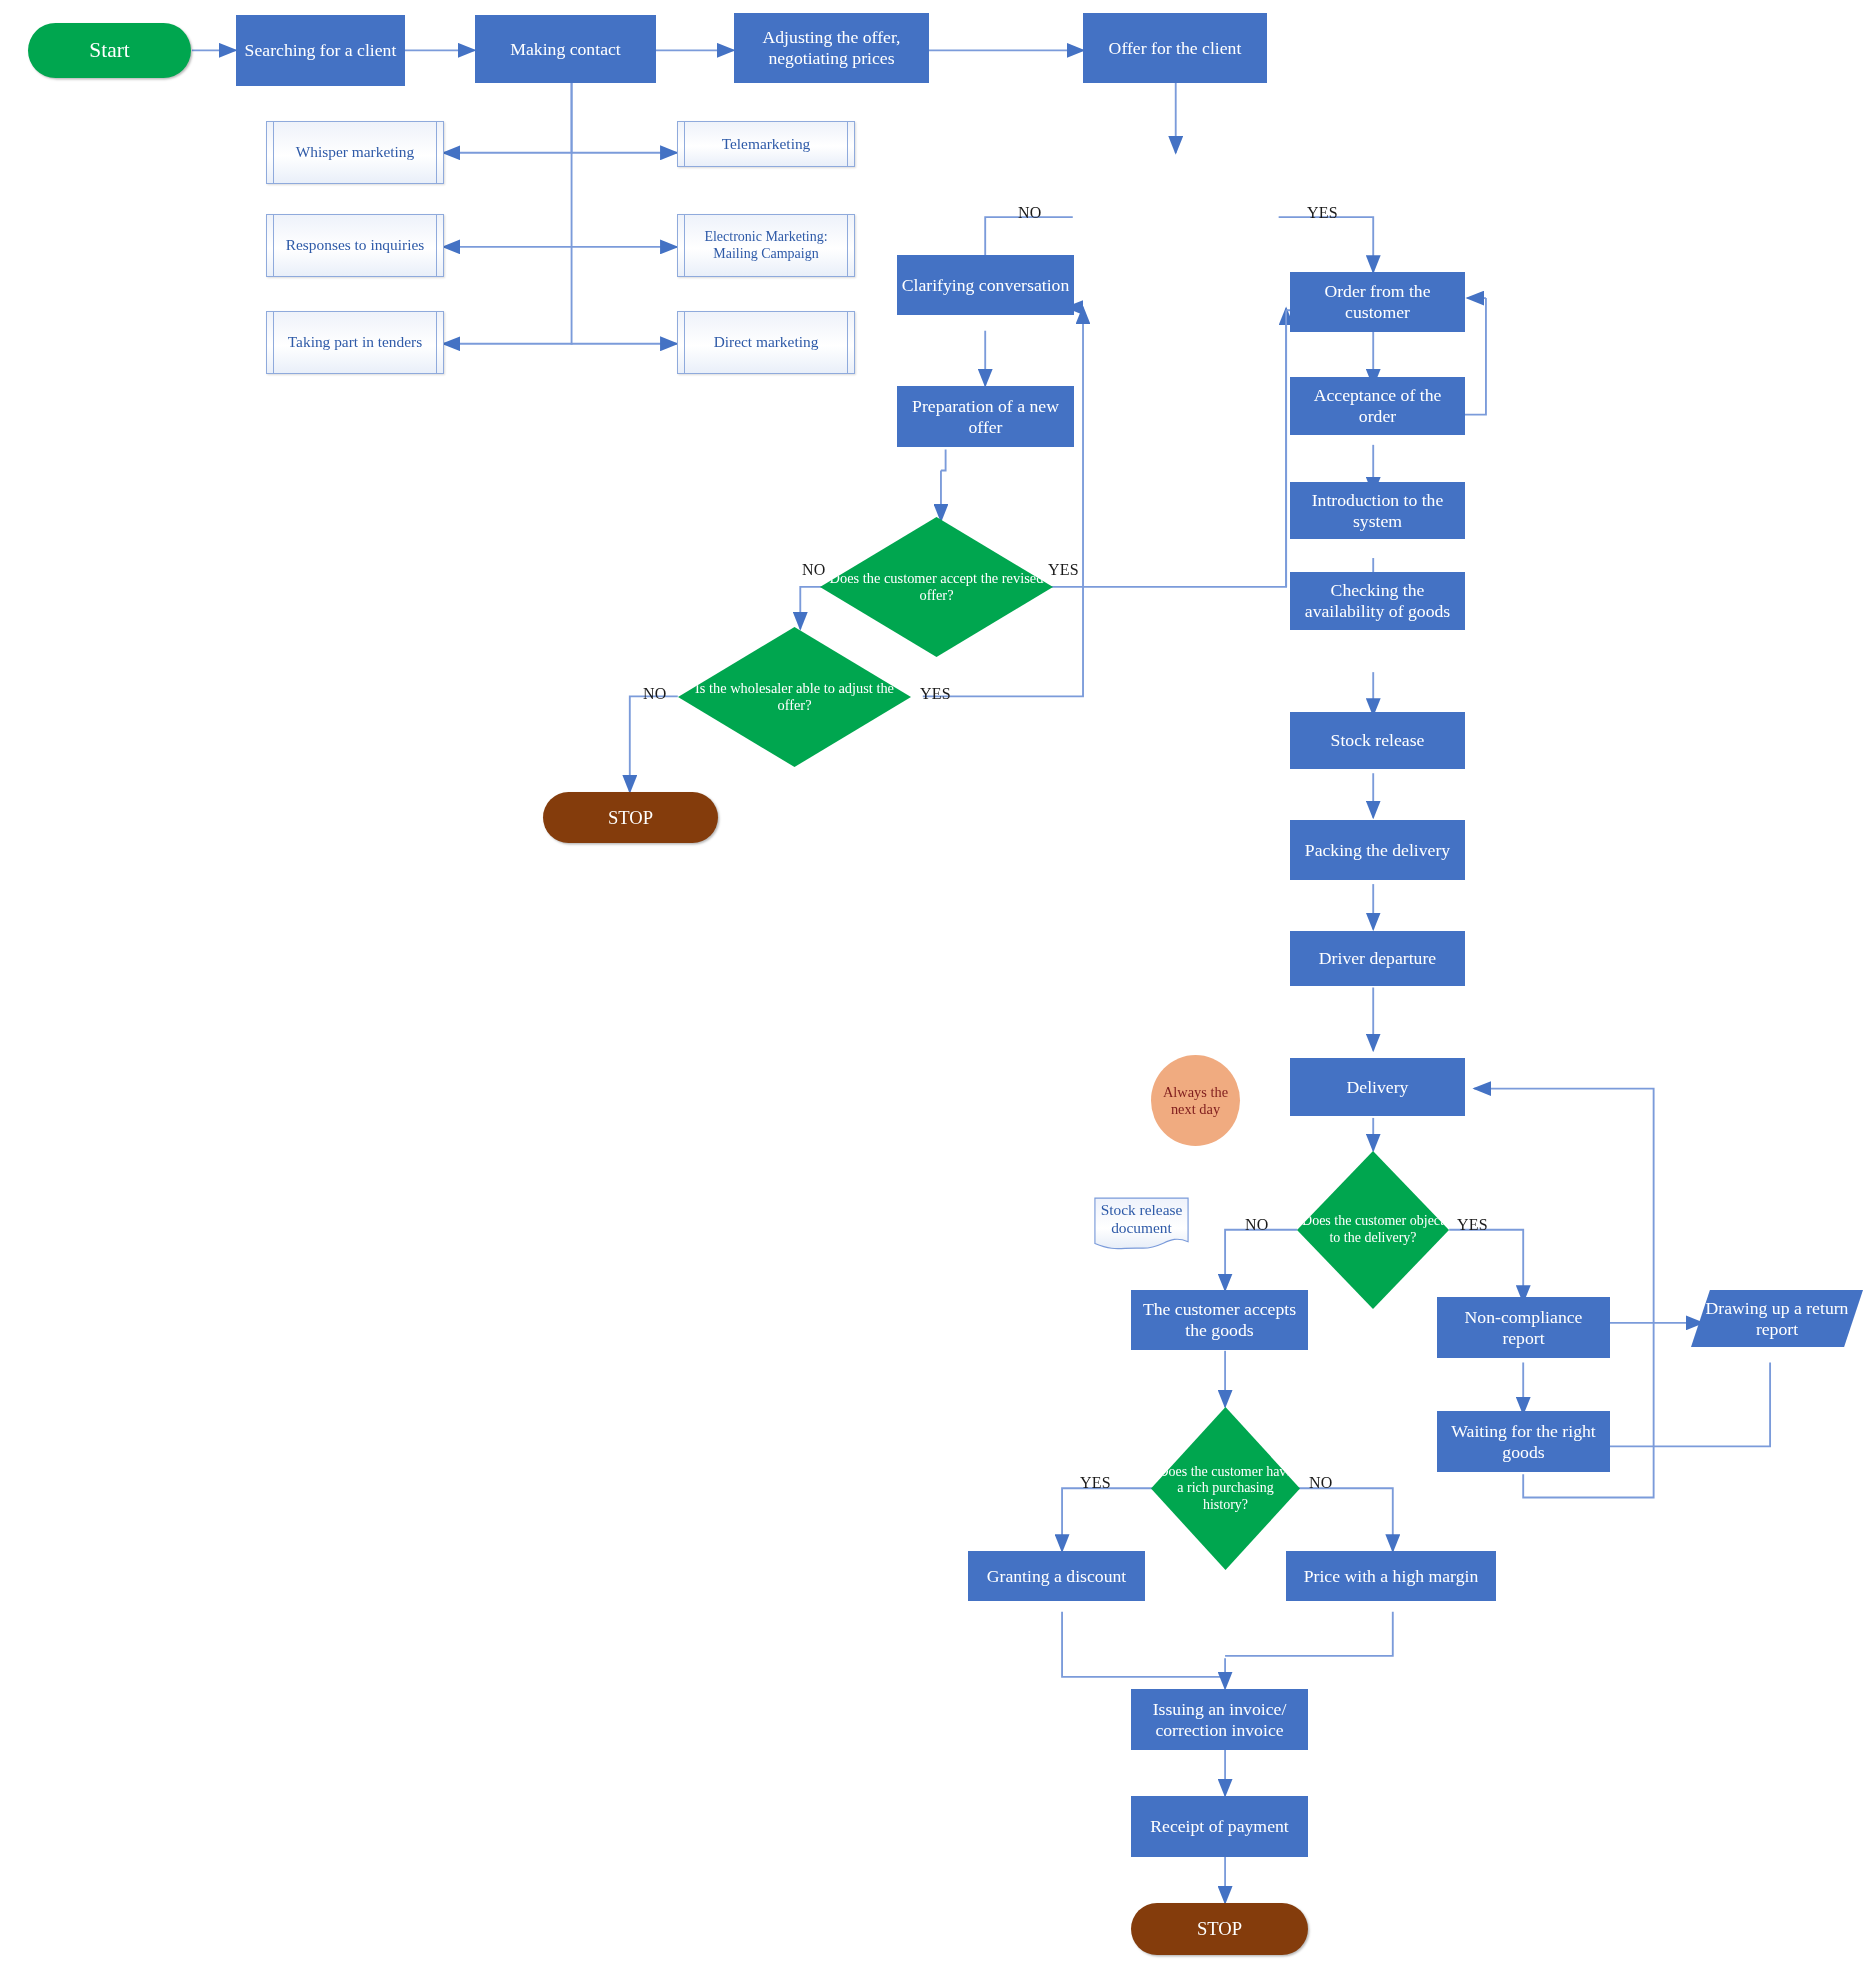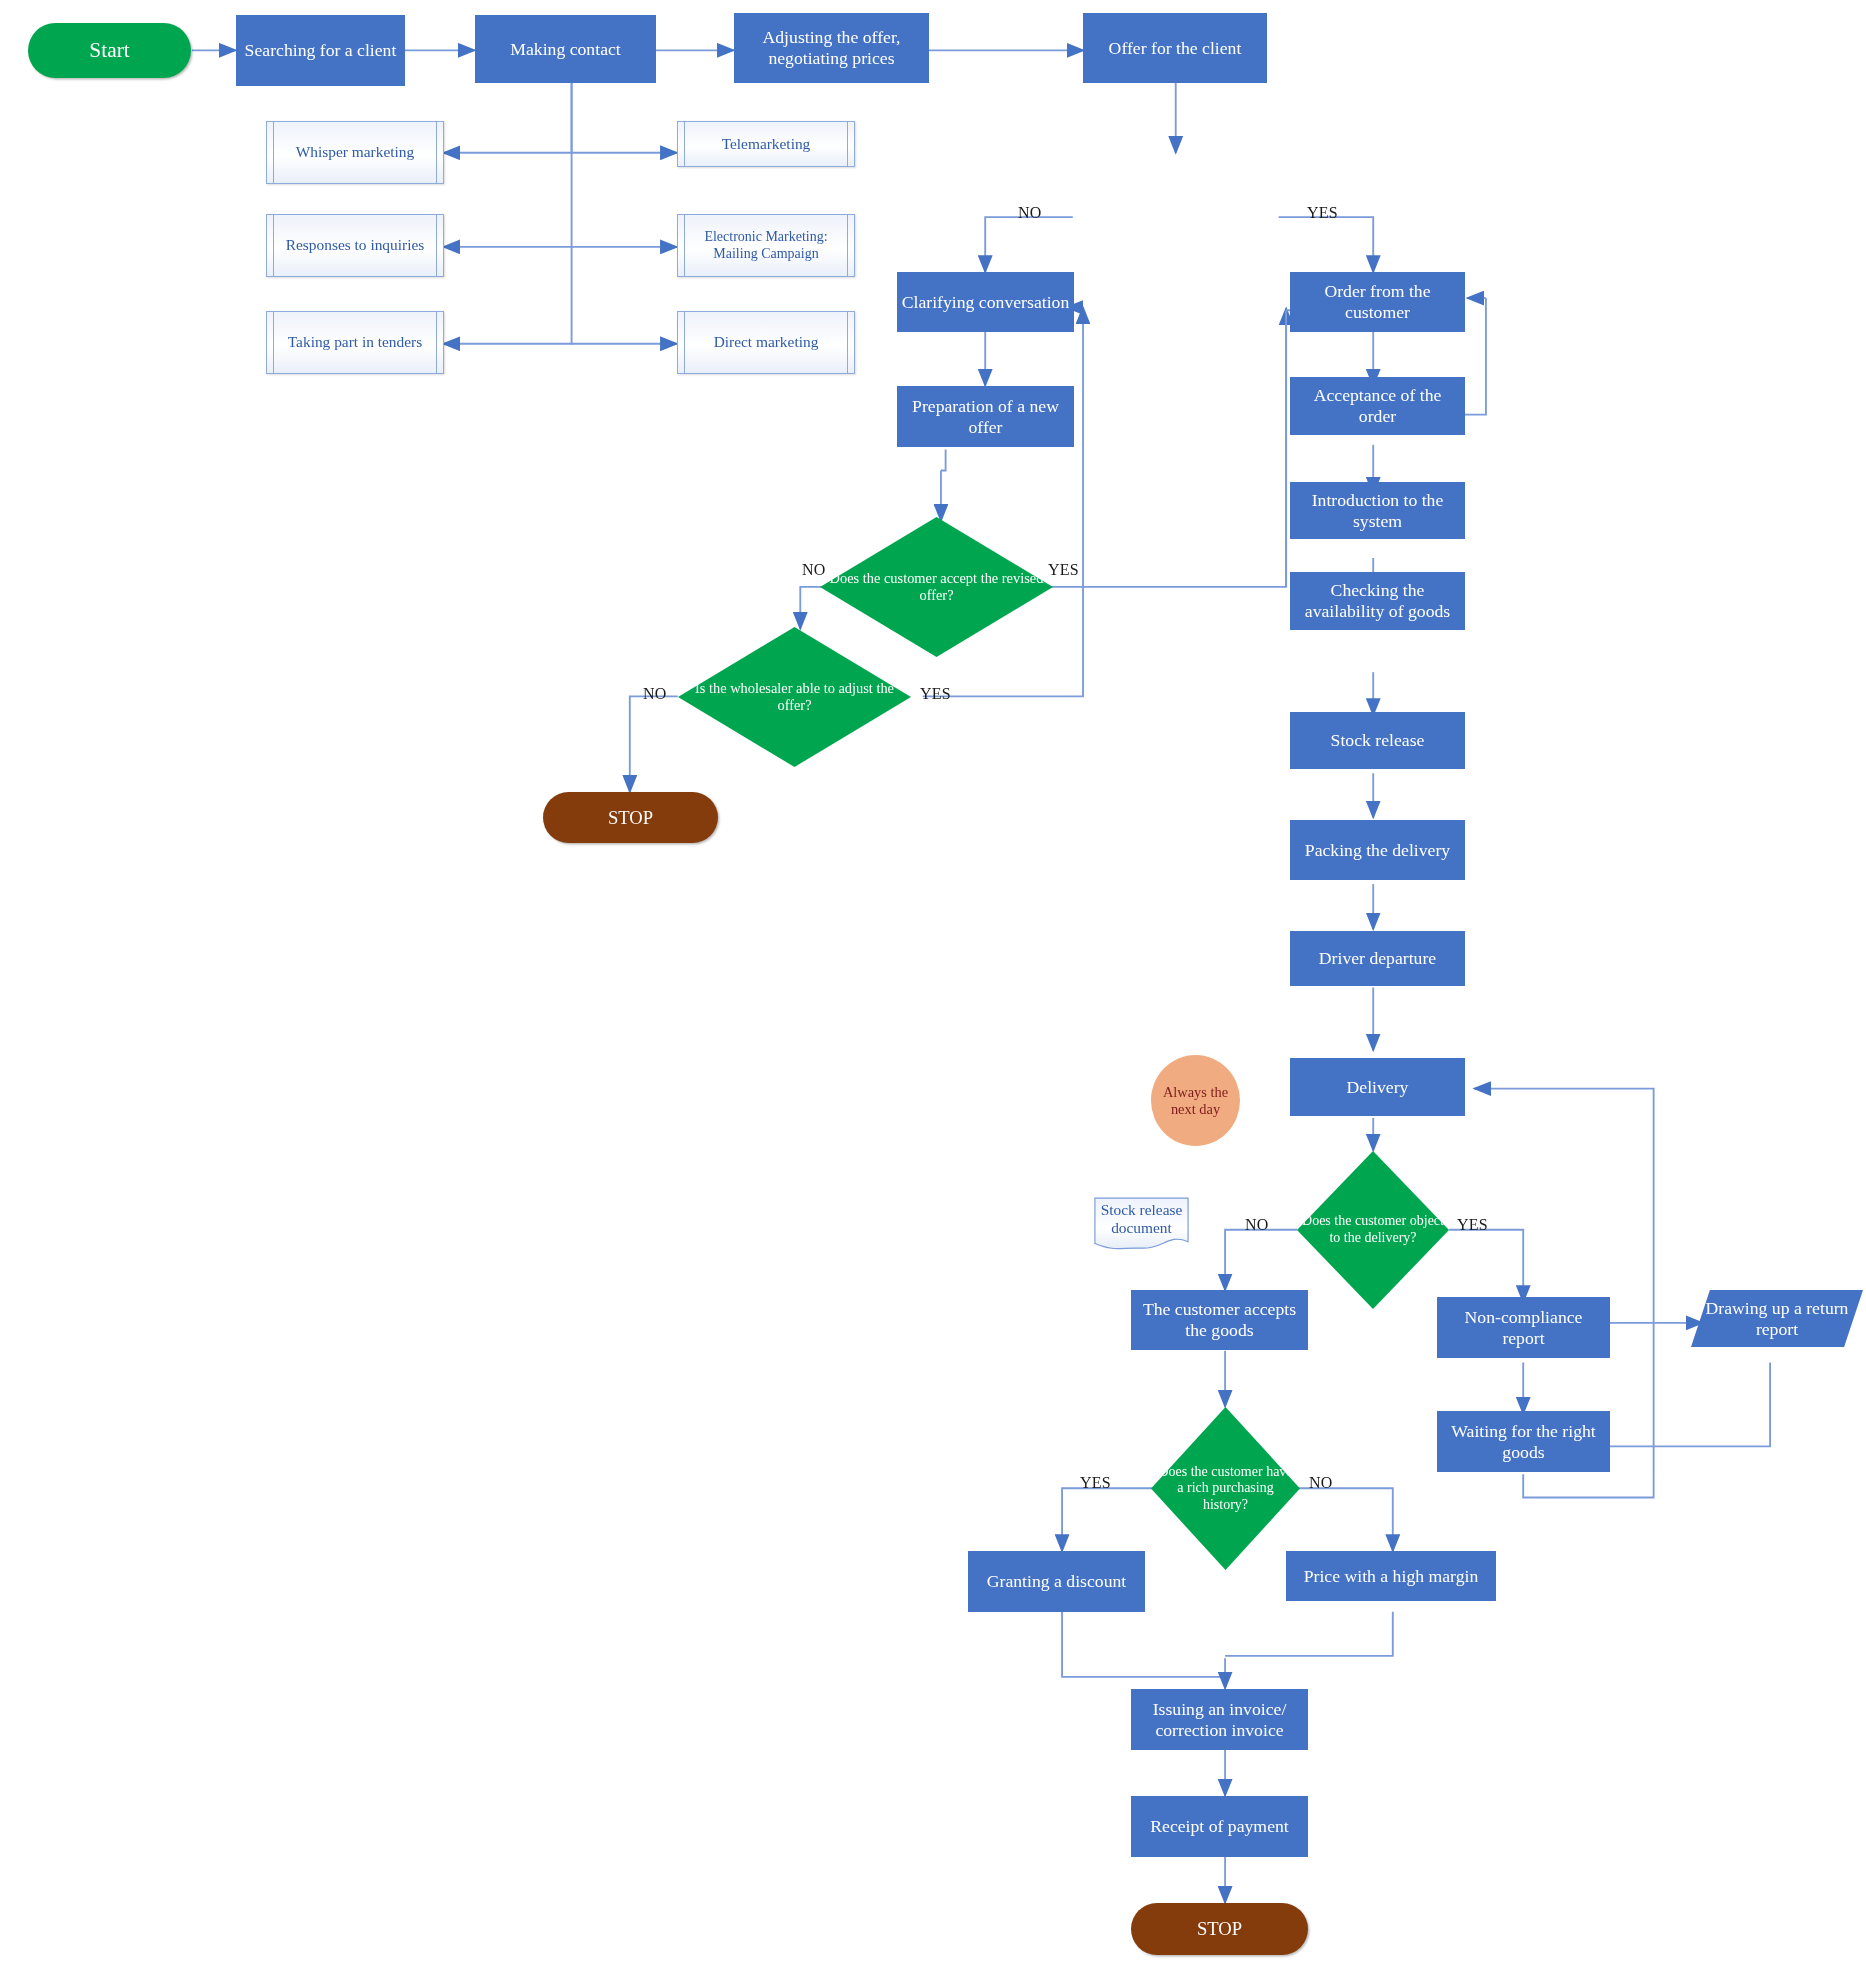--- a/index.html
+++ b/index.html
@@ -183,21 +183,21 @@
     <span class="lbl">Electronic Marketing: Mailing Campaign</span>
   </div>
 
   <div class="node subproc" style="left:677px;top:311px;width:178px;height:63px;">
     <span class="lbl">Direct marketing</span>
   </div>
 
   <div class="edge-label" style="left:1018px;top:204px;">NO</div>
   <div class="edge-label" style="left:1307px;top:204px;">YES</div>
 
-  <div class="node proc" style="left:897px;top:272px;width:177px;height:60px;">
+  <div class="node proc" style="left:897px;top:255px;width:177px;height:60px;">
     <span class="lbl">Clarifying conversation</span>
   </div>
 
   <div class="node proc" style="left:897px;top:386px;width:177px;height:61px;">
     <span class="lbl">Preparation of a new offer</span>
   </div>
 
   <div class="node decision" style="left:820px;top:517px;width:233px;height:140px;font-size:14.4px;">
     <span class="lbl">Does the customer accept the revised offer?</span>
   </div>
@@ -285,21 +285,21 @@
   <div class="node proc" style="left:1437px;top:1411px;width:173px;height:61px;">
     <span class="lbl">Waiting for the right goods</span>
   </div>
 
   <div class="node decision" style="left:1151px;top:1407px;width:149px;height:163px;font-size:14px;">
     <span class="lbl">Does the customer have a rich purchasing history?</span>
   </div>
   <div class="edge-label" style="left:1080px;top:1474px;">YES</div>
   <div class="edge-label" style="left:1309px;top:1474px;">NO</div>
 
-  <div class="node proc" style="left:968px;top:1551px;width:177px;height:61px;">
+  <div class="node proc" style="left:968px;top:1551px;width:177px;height:50px;">
     <span class="lbl">Granting a discount</span>
   </div>
 
   <div class="node proc" style="left:1286px;top:1551px;width:210px;height:50px;">
     <span class="lbl">Price with a high margin</span>
   </div>
 
   <div class="node proc" style="left:1131px;top:1689px;width:177px;height:61px;">
     <span class="lbl">Issuing an invoice/ correction invoice</span>
   </div>

